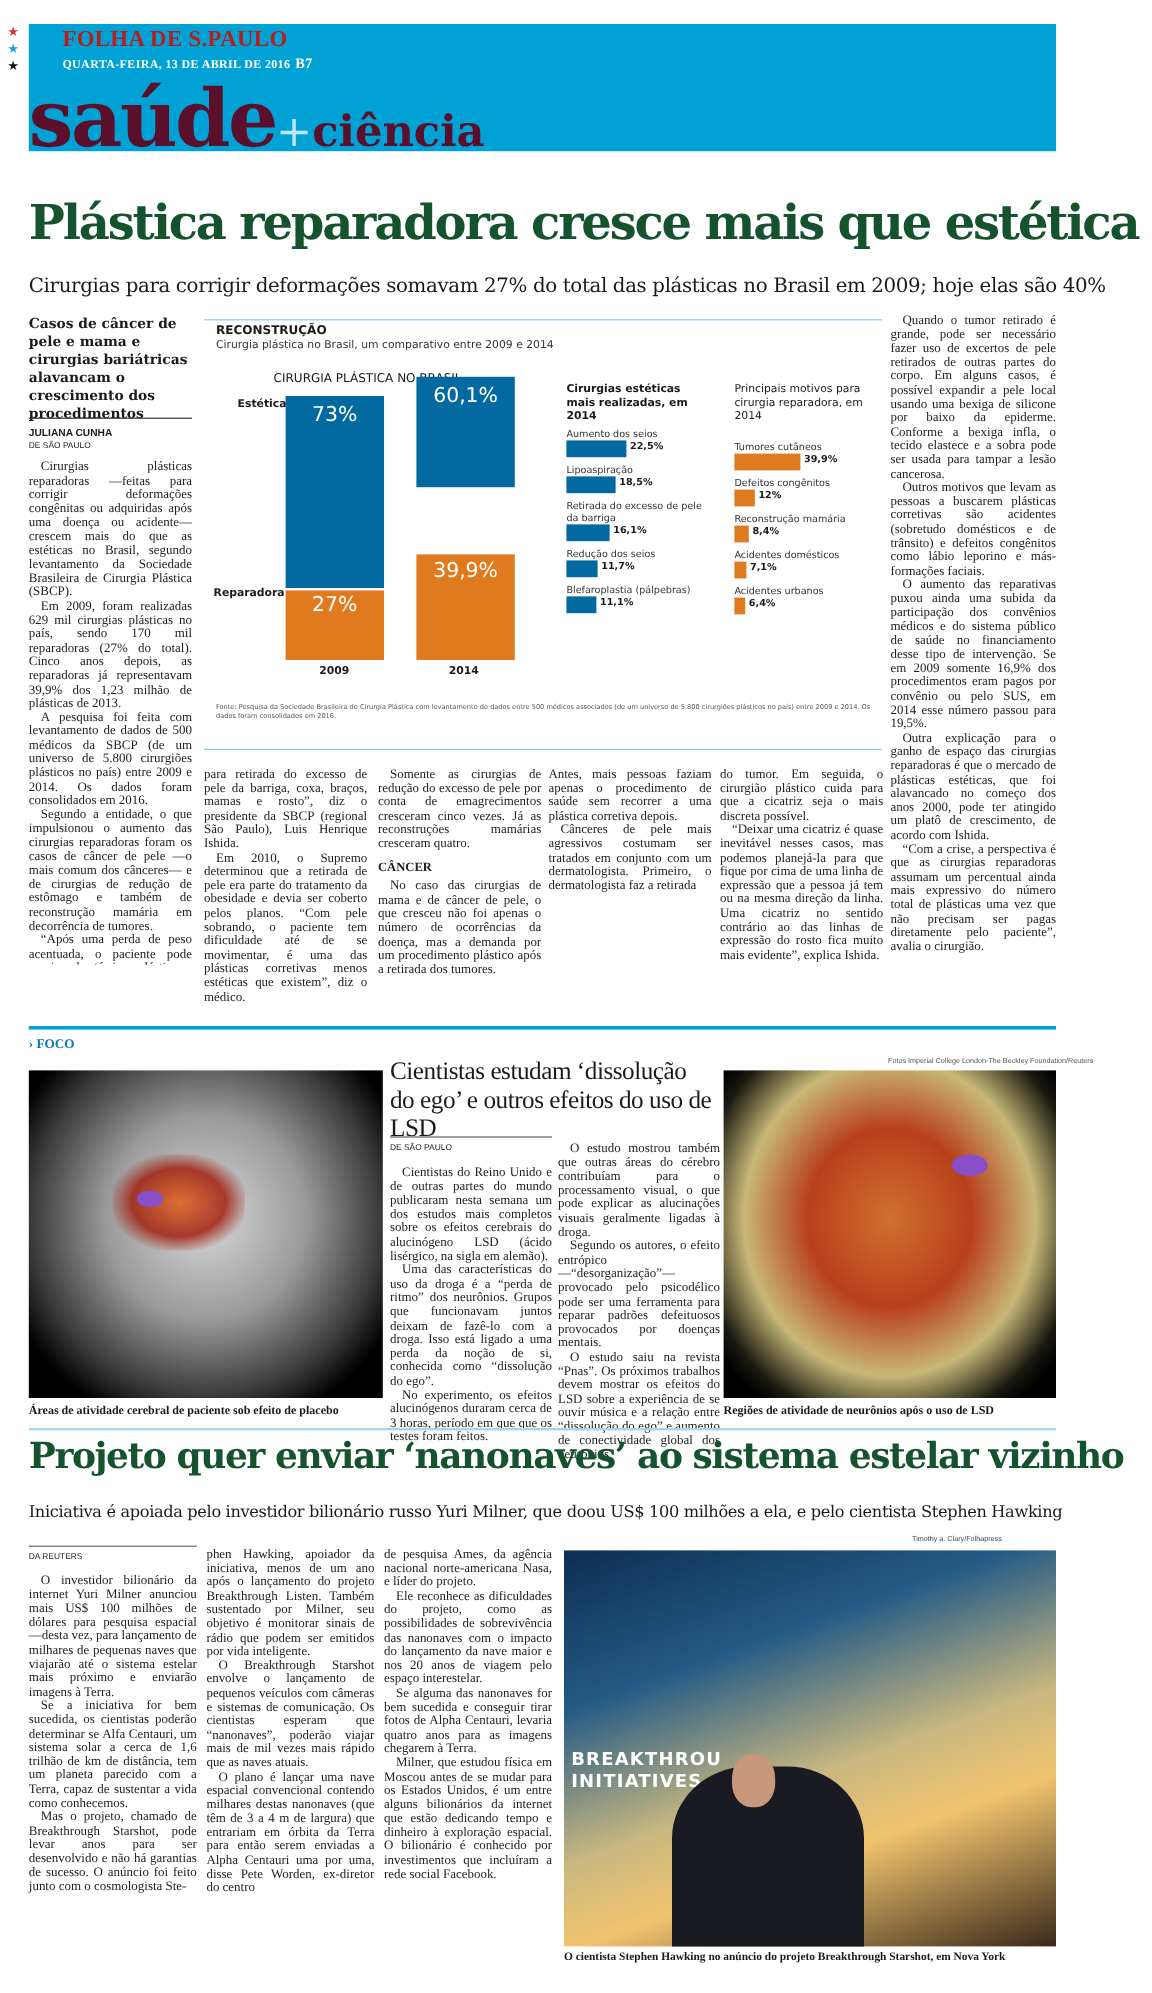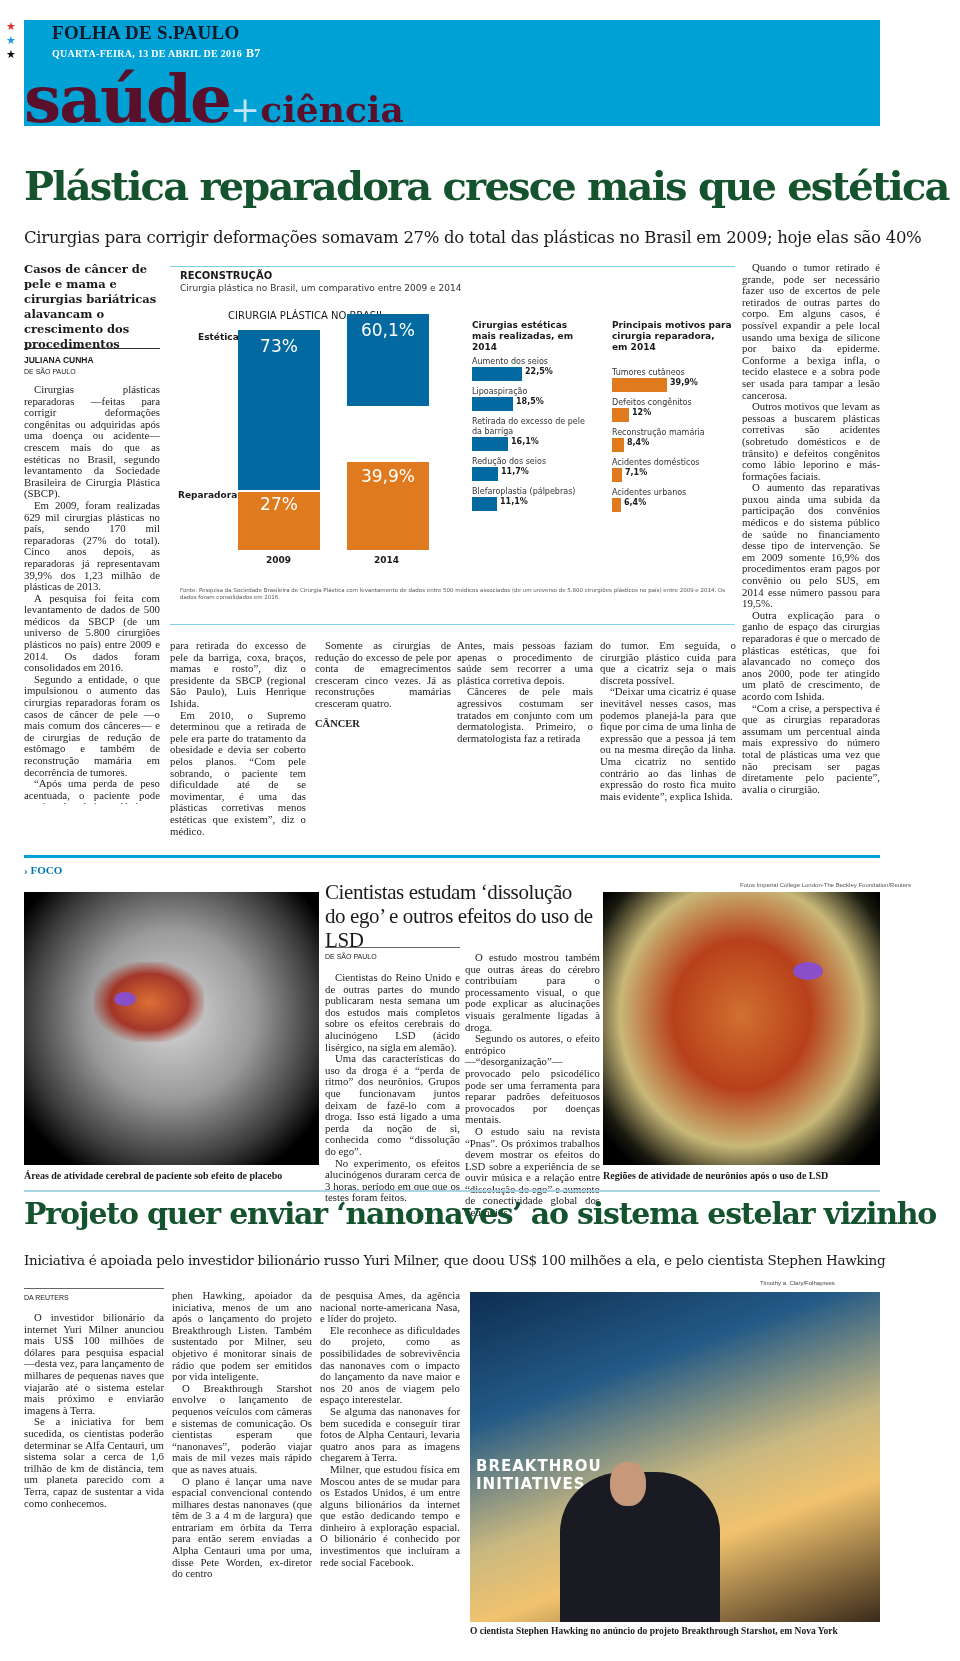--- a/index.html
+++ b/index.html
@@ -1,21 +1,21 @@
 <!DOCTYPE html>
 <html><head>
 <meta charset="utf-8">
 <style>
   *{box-sizing:border-box;margin:0;padding:0}
   body{width:960px;height:1661px;background:#fff;font-family:"DejaVu Serif",serif;color:#1a1a1a;position:relative;overflow:hidden}
   .abs{position:absolute}
   
   .stars{left:6px;top:20px;width:12px;font-size:11px;line-height:14px}
   .band{left:24px;top:20px;width:856px;height:106px;background:#00a2d6}
-  .paper{left:52px;top:22px;color:#0f172a;font-family:"Liberation Serif",serif;font-weight:bold;font-size:19px;letter-spacing:.3px}
+  .paper{left:52px;top:22px;color:#b91c1c;font-family:"Liberation Serif",serif;font-weight:bold;font-size:19px;letter-spacing:.3px}
   .dateline{left:52px;top:46px;color:#fff;font-family:"Liberation Serif",serif;font-size:10px;font-weight:bold;letter-spacing:.3px}
   .dateline b{font-size:12px;margin-left:4px}
   .section{left:24px;top:64px;font-family:"DejaVu Serif",serif;font-weight:bold;color:#5a0f2a;font-size:66px;line-height:70px;letter-spacing:-2px}
   .section .plus{color:#bfe6f3;font-size:36px;font-weight:normal;letter-spacing:0}
   .section .sub{font-size:36px;letter-spacing:0}
   .headline{left:24px;top:162px;font-family:"DejaVu Serif",serif;font-weight:bold;font-size:40px;letter-spacing:-1.8px;color:#14532d;white-space:nowrap}
   .subhead{left:24px;top:228px;font-size:16.5px;white-space:nowrap;letter-spacing:-.3px}
   .deck{left:24px;top:262px;width:136px;font-weight:bold;font-size:11.5px;line-height:15px}
   .rule{height:1px;background:#333}
   .byline{font-family:"Liberation Sans",sans-serif;font-size:8.5px;font-weight:bold}
@@ -113,21 +113,21 @@
         <div class="dark" style="width:26px;height:14px"></div>
         <span>11,7%</span>
       </div>
     <div class="hbar-label">Blefaroplastia (pálpebras)</div>
     <div class="hbar-row">
         <div class="dark" style="width:25px;height:14px"></div>
         <span>11,1%</span>
       </div>
   </div>
 
-  <div class="abs" style="left:442px;top:58px;width:120px;font-size:9px;font-weight:bold;line-height:11px">Principais motivos para cirurgia reparadora, em 2014</div>
+  <div class="abs" style="left:442px;top:58px;width:120px;font-size:9px;font-weight:normal;line-height:11px">Principais motivos para cirurgia reparadora, em 2014</div>
   <div class="abs" style="left:442px;top:106px;width:120px">
     <div class="hbar-label">Tumores cutâneos</div>
     <div class="hbar-row">
         <div class="orange" style="width:55px;height:14px"></div>
         <span>39,9%</span>
       </div>
     <div class="hbar-label">Defeitos congênitos</div>
     <div class="hbar-row">
         <div class="orange" style="width:17px;height:14px"></div>
         <span>12%</span>
@@ -153,20 +153,21 @@
 </div>
 <div class="abs blue" style="left:170px;top:624px;width:565px;height:1px;opacity:.5"></div>
 
 <div class="abs col" style="left:170px;top:640px;width:136px">
   <p style="text-indent:0">para retirada do excesso de pele da barriga, coxa, braços, mamas e rosto”, diz o presidente da SBCP (regional São Paulo), Luis Henrique Ishida.</p>
   <p>Em 2010, o Supremo determinou que a retirada de pele era parte do tratamento da obesidade e devia ser coberto pelos planos. “Com pele sobrando, o paciente tem dificuldade até de se movimentar, é uma das plásticas corretivas menos estéticas que existem”, diz o médico.</p>
 </div>
 <div class="abs col" style="left:315px;top:640px;width:136px">
   <p>Somente as cirurgias de redução do excesso de pele por conta de emagrecimentos cresceram cinco vezes. Já as reconstruções mamárias cresceram quatro.</p>
   <h4>CÂNCER</h4>
+  <p>No caso das cirurgias de mama e de câncer de pele, o que cresceu não foi apenas o número de ocorrências da doença, mas a demanda por um procedimento plástico após a retirada dos tumores.</p>
 </div>
 <div class="abs col" style="left:457px;top:640px;width:136px">
   <p style="text-indent:0">Antes, mais pessoas faziam apenas o procedimento de saúde sem recorrer a uma plástica corretiva depois.</p>
   <p>Cânceres de pele mais agressivos costumam ser tratados em conjunto com um dermatologista. Primeiro, o dermatologista faz a retirada</p>
 </div>
 <div class="abs col" style="left:600px;top:640px;width:136px">
   <p style="text-indent:0">do tumor. Em seguida, o cirurgião plástico cuida para que a cicatriz seja o mais discreta possível.</p>
   <p>“Deixar uma cicatriz é quase inevitável nesses casos, mas podemos planejá-la para que fique por cima de uma linha de expressão que a pessoa já tem ou na mesma direção da linha. Uma cicatriz no sentido contrário ao das linhas de expressão do rosto fica muito mais evidente”, explica Ishida.</p>
 </div>
 <div class="abs col" style="left:742px;top:262px;width:138px;height:558px;overflow:hidden">
@@ -208,20 +209,21 @@
 
 <div class="abs" style="left:24px;top:1190px;width:856px;height:2px;background:#a9d6e5"></div>
 
 <div class="abs headline" style="top:1196px;font-size:30px;letter-spacing:-1.2px">Projeto quer enviar ‘nanonaves’ ao sistema estelar vizinho</div>
 <div class="abs" style="left:24px;top:1252px;font-size:13.5px;white-space:nowrap;letter-spacing:-.3px">Iniciativa é apoiada pelo investidor bilionário russo Yuri Milner, que doou US$ 100 milhões a ela, e pelo cientista Stephen Hawking</div>
 <div class="abs rule" style="left:24px;top:1288px;width:140px;background:#666"></div>
 <div class="abs bylsub" style="left:24px;top:1294px">DA REUTERS</div>
 <div class="abs col" style="left:24px;top:1312px;width:140px">
   <p>O investidor bilionário da internet Yuri Milner anunciou mais US$ 100 milhões de dólares para pesquisa espacial —desta vez, para lançamento de milhares de pequenas naves que viajarão até o sistema estelar mais próximo e enviarão imagens à Terra.</p>
   <p>Se a iniciativa for bem sucedida, os cientistas poderão determinar se Alfa Centauri, um sistema solar a cerca de 1,6 trilhão de km de distância, tem um planeta parecido com a Terra, capaz de sustentar a vida como conhecemos.</p>
+  <p>Mas o projeto, chamado de Breakthrough Starshot, pode levar anos para ser desenvolvido e não há garantias de sucesso. O anúncio foi feito junto com o cosmologista Ste-</p>
 </div>
 <div class="abs col" style="left:172px;top:1290px;width:140px">
   <p style="text-indent:0">phen Hawking, apoiador da iniciativa, menos de um ano após o lançamento do projeto Breakthrough Listen. Também sustentado por Milner, seu objetivo é monitorar sinais de rádio que podem ser emitidos por vida inteligente.</p>
   <p>O Breakthrough Starshot envolve o lançamento de pequenos veículos com câmeras e sistemas de comunicação. Os cientistas esperam que “nanonaves”, poderão viajar mais de mil vezes mais rápido que as naves atuais.</p>
   <p>O plano é lançar uma nave espacial convencional contendo milhares destas nanonaves (que têm de 3 a 4 m de largura) que entrariam em órbita da Terra para então serem enviadas a Alpha Centauri uma por uma, disse Pete Worden, ex-diretor do centro</p>
 </div>
 <div class="abs col" style="left:320px;top:1290px;width:140px">
   <p style="text-indent:0">de pesquisa Ames, da agência nacional norte-americana Nasa, e líder do projeto.</p>
   <p>Ele reconhece as dificuldades do projeto, como as possibilidades de sobrevivência das nanonaves com o impacto do lançamento da nave maior e nos 20 anos de viagem pelo espaço interestelar.</p>
   <p>Se alguma das nanonaves for bem sucedida e conseguir tirar fotos de Alpha Centauri, levaria quatro anos para as imagens chegarem à Terra.</p>

